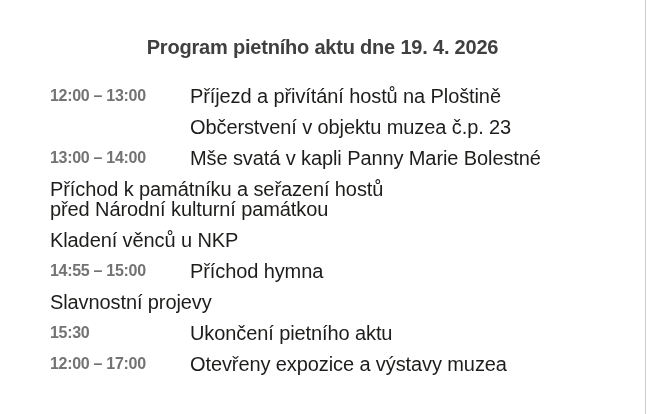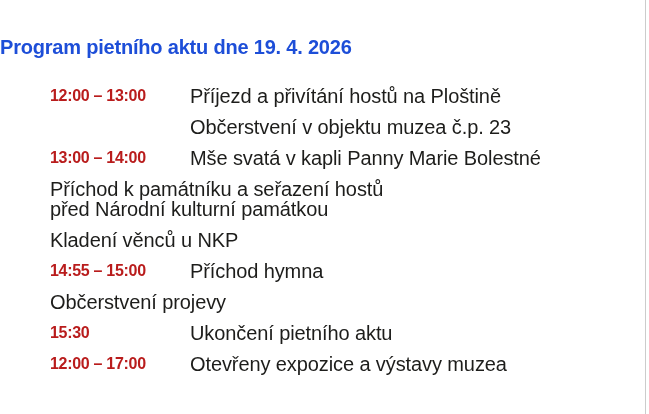--- a/index.html
+++ b/index.html
@@ -23,44 +23,45 @@
     width: 1px;
     height: 414px;
     background: #cccccc;
   }
   .page-title {
     position: absolute;
     top: 36px;
     left: 0;
     width: 645px;
     margin: 0;
+    text-align: center;
     font-size: 20px;
     font-weight: 700;
     letter-spacing: -0.2px;
-    color: #1d4ed8;
+    color: #404040;
   }
   .schedule {
     position: absolute;
     top: 86px;
     left: 50px;
     width: 560px;
   }
   .schedule-row {
     display: flex;
     align-items: flex-start;
     margin-bottom: 11px;
   }
   .event-time {
     flex: 0 0 140px;
     width: 140px;
     font-size: 16px;
     line-height: 20px;
     font-weight: 700;
     letter-spacing: -0.3px;
-    color: #b91c1c;
+    color: #737373;
     font-variant-numeric: tabular-nums;
   }
   .event-description {
     flex: 1 1 auto;
     font-size: 20px;
     line-height: 20px;
     font-weight: 400;
     letter-spacing: -0.1px;
     color: #1d1d1b;
     white-space: pre-line;
@@ -98,21 +99,21 @@
     <div class="schedule-row">
       <span class="event-description">Kladení věnců u NKP</span>
     </div>
 
     <div class="schedule-row">
       <span class="event-time">14:55 – 15:00</span>
       <span class="event-description">Příchod hymna</span>
     </div>
 
     <div class="schedule-row">
-      <span class="event-description">Občerstvení projevy</span>
+      <span class="event-description">Slavnostní projevy</span>
     </div>
 
     <div class="schedule-row">
       <span class="event-time">15:30</span>
       <span class="event-description">Ukončení pietního aktu</span>
     </div>
 
     <div class="schedule-row">
       <span class="event-time">12:00 – 17:00</span>
       <span class="event-description">Otevřeny expozice a výstavy muzea</span>

